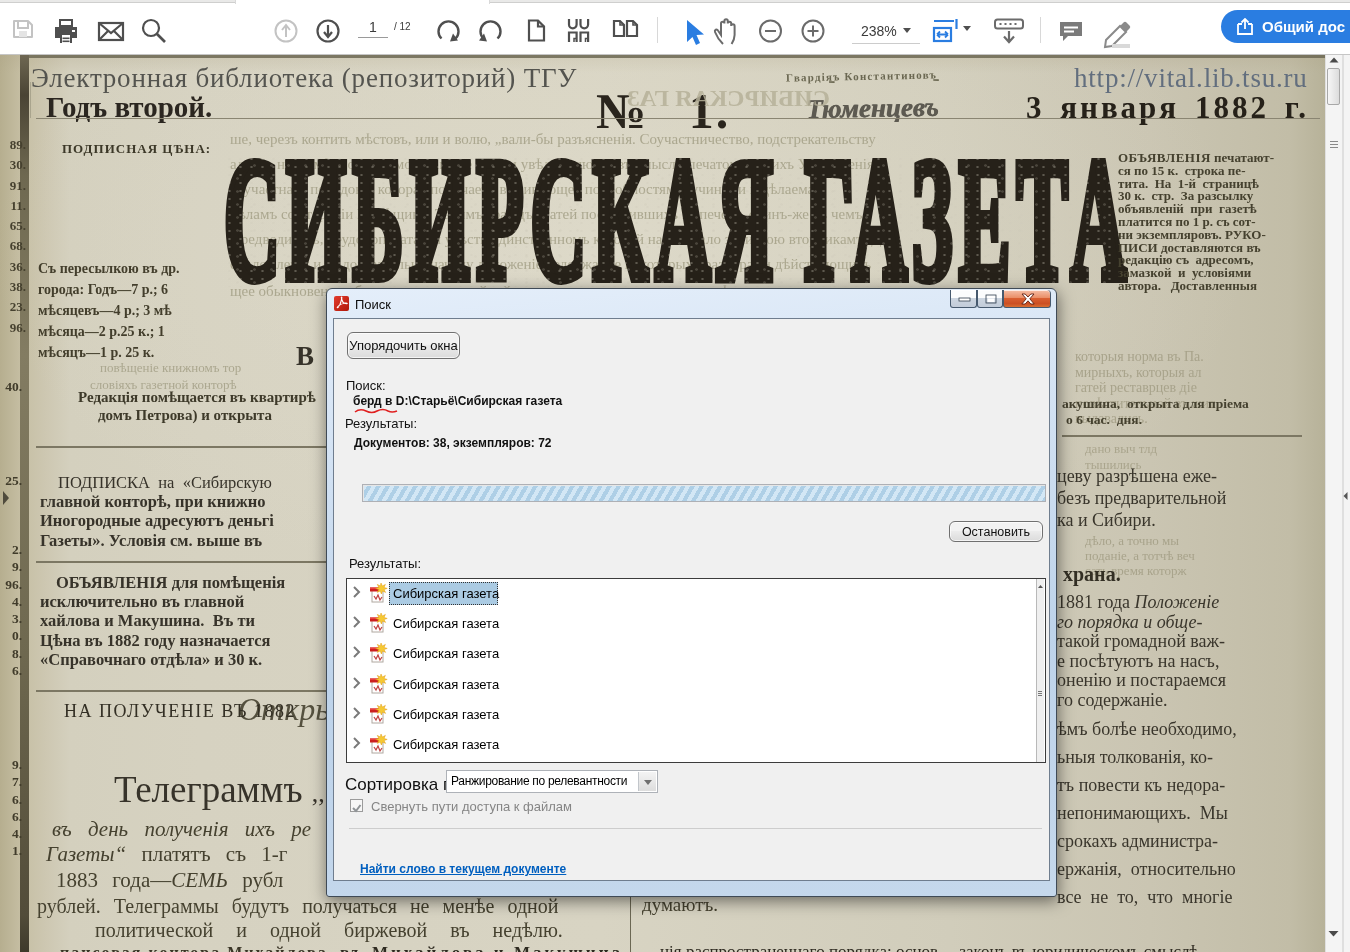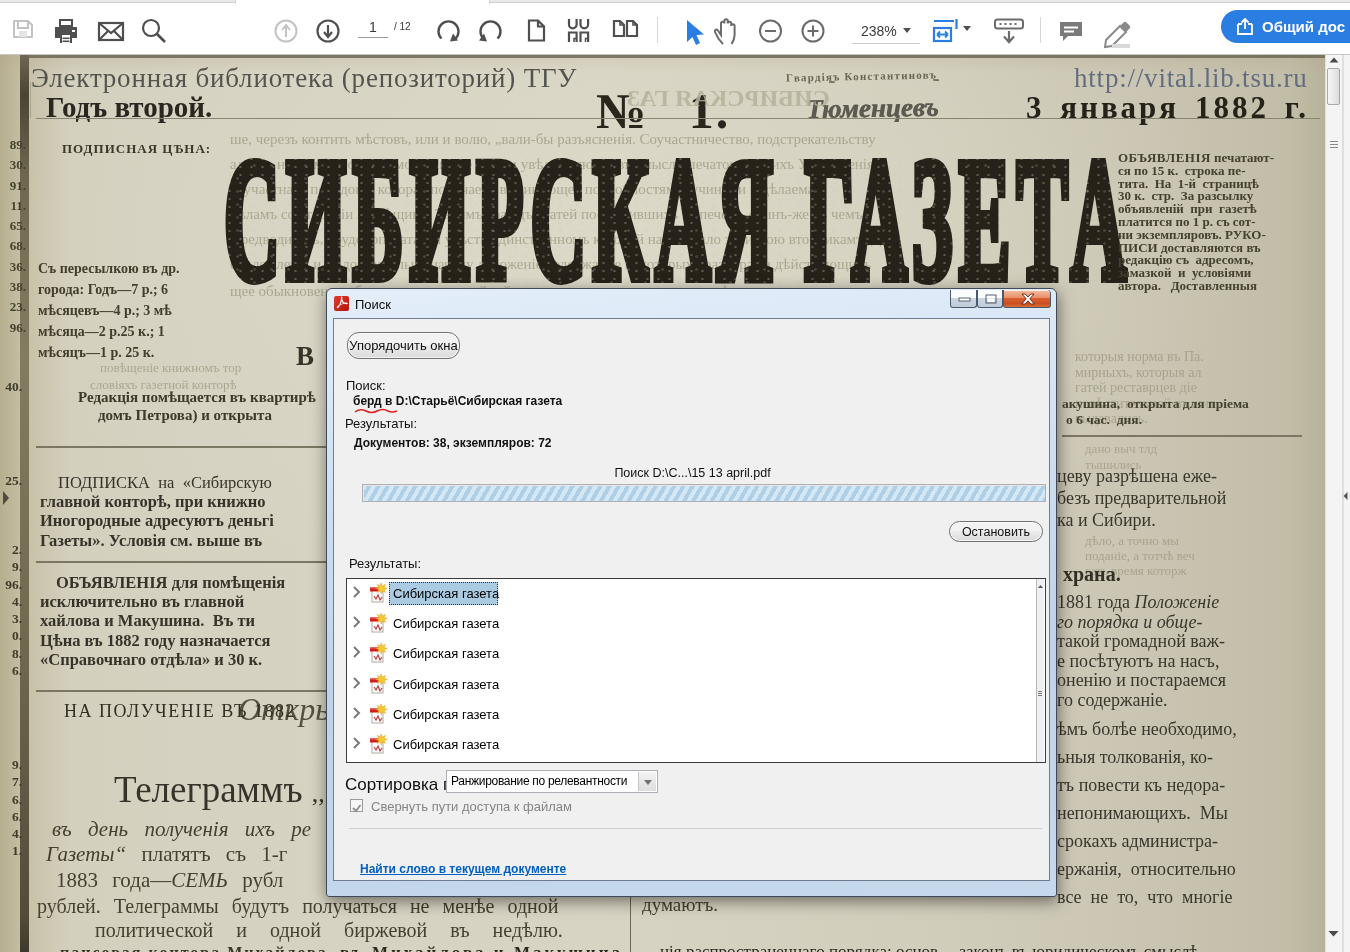--- a/index.html
+++ b/index.html
@@ -35,21 +35,21 @@
 
 #dlg{position:absolute;left:326px;top:288px;width:731px;height:609px;border:1px solid #3f4a56;border-radius:6px 6px 3px 3px;background:linear-gradient(175deg,#e4eefa 0%,#d0e0f2 30%,#bed3ea 60%,#c5d8ec 100%);box-shadow:1px 4px 16px rgba(0,0,0,.5);font-family:"Liberation Sans",sans-serif}
 #dlgtitle{position:absolute;left:28px;top:8px;font-size:13px;color:#0c0c0c}
 #dlgico{position:absolute;left:7px;top:7px;width:15px;height:15px;background:linear-gradient(135deg,#e23b2e,#b01708);border-radius:2px}
 #dlgclient{position:absolute;left:6px;top:29px;width:717px;height:563px;background:#f0f0f0;border:1px solid #6f7d8e;overflow:hidden}
 .capbtn{position:absolute;top:1px;height:18px;border:1px solid #46596e;border-top:none;box-shadow:inset 0 1px 0 rgba(255,255,255,.75)}
 #btnmin{left:623px;width:27px;border-radius:0 0 3px 3px;background:linear-gradient(#fbfcfd 45%,#ccd5e0 50%,#c2ccd9)}
 #btnmax{left:650px;width:26px;border-radius:0 0 3px 3px;background:linear-gradient(#fbfcfd 45%,#ccd5e0 50%,#c2ccd9)}
 #btncls{left:676px;width:48px;border-radius:0 4px 3px 3px;background:linear-gradient(#f6c0a8 0%,#ea8f68 45%,#d95f31 50%,#cc4f24 80%,#d96e31 100%)}
 
-.w7btn{position:absolute;border:1px solid #707070;border-radius:12px;background:linear-gradient(#f2f2f2 45%,#ebebeb 50%,#dbdbdb);font-size:13px;color:#111;text-align:center;box-shadow:inset 0 0 0 1px rgba(255,255,255,.7)}
+.w7btn{position:absolute;border:1px solid #707070;border-radius:6px;background:linear-gradient(#f2f2f2 45%,#ebebeb 50%,#dbdbdb);font-size:13px;color:#111;text-align:center;box-shadow:inset 0 0 0 1px rgba(255,255,255,.7)}
 .lbl{position:absolute;font-size:13px;color:#111;white-space:nowrap}
 .row{position:absolute;font-size:13px;color:#000;white-space:nowrap}
 </style></head>
 <body>
 <div id="stage">
   <div id="tabstrip"></div>
     <div id="tabgap"></div>
   <div id="toolbar"></div>
   <svg class="abs" style="left:0;top:4px" width="1350" height="51" viewBox="0 0 1350 51">
     <g fill="none" stroke="#c3c3c3" stroke-width="2">
@@ -240,21 +240,20 @@
         </svg></div>
     <div id="dlgclient">
       <div class="w7btn" style="left:13px;top:13px;width:113px;height:27px;line-height:26px">Упорядочить окна</div>
       <div class="lbl" style="left:12px;top:59px">Поиск:</div>
       <div class="lbl" style="left:19px;top:75px;font-weight:bold;font-size:12px">берд в D:\Старьё\Сибирская газета</div>
       <svg class="abs" style="left:20px;top:89px" width="44" height="6" viewBox="0 0 44 6">
           <path d="M1 4 q5 -4 11 -1 q6 3 11 0 q6 -3 11 0 q4 2 9 0" fill="none" stroke="#e02020" stroke-width="1.6"></path>
         </svg>
       <div class="lbl" style="left:11px;top:97px">Результаты:</div>
       <div class="lbl" style="left:20px;top:117px;font-weight:bold;font-size:12px">Документов: 38, экземпляров: 72</div>
-      <div class="lbl" style="left:0;top:147px;width:717px;text-align:center;font-size:12.5px">Поиск D:\С...\15 13 april.pdf</div>
       <div style="position:absolute;left:28px;top:165px;width:684px;height:18px;border:1px solid #aeb0b5;box-shadow:inset 1px 1px 0 #e6e6e6;background:repeating-linear-gradient(120deg,#d3e7f5 0 4px,#aecfe6 4px 8px)"></div>
       <div class="w7btn" style="left:615px;top:202px;width:94px;height:21px;line-height:20px;font-size:12.5px">Остановить</div>
       <div class="lbl" style="left:15px;top:237px">Результаты:</div>
       <div id="listbox" style="position:absolute;left:12px;top:259px;width:700px;height:185px;background:#fff;border:1px solid #3c3c3c">
         <div style="position:absolute;left:42px;top:3px;width:109px;height:23px;background:#abcbe3;outline:1px dotted #333;outline-offset:-1px"></div>
         <div class="row" style="left:46px;top:7px">Сибирская газета</div>
         <div class="row" style="left:46px;top:37px">Сибирская газета</div>
         <div class="row" style="left:46px;top:67px">Сибирская газета</div>
         <div class="row" style="left:46px;top:98px">Сибирская газета</div>
         <div class="row" style="left:46px;top:128px">Сибирская газета</div>

